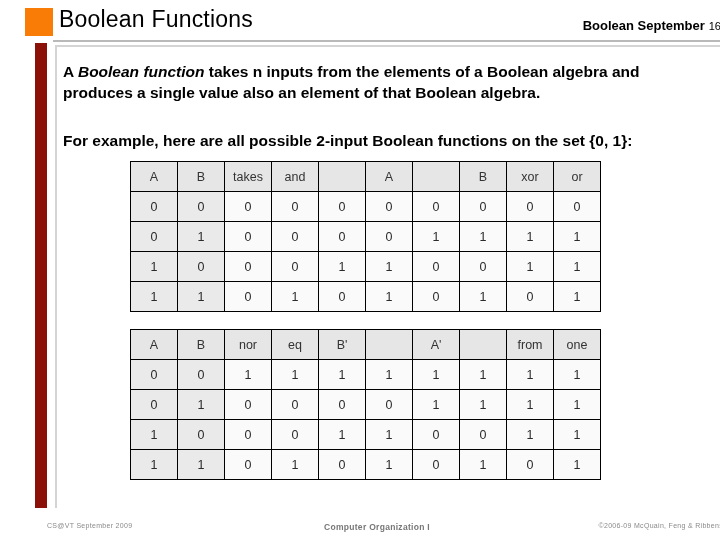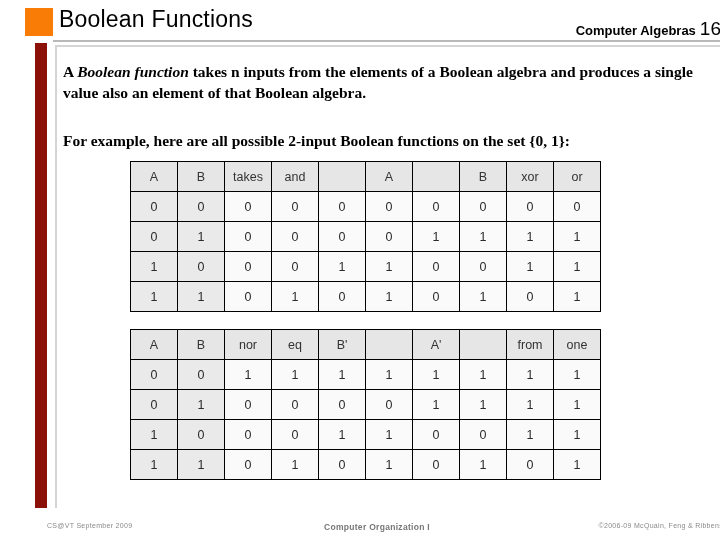--- a/index.html
+++ b/index.html
@@ -49,21 +49,21 @@
     top: 18px;
     font-size: 13px;
     font-weight: bold;
     color: #000000;
     white-space: nowrap;
     display: flex;
     align-items: baseline;
     gap: 4px;
   }
   .header-right .hr-num {
-    font-size: 19px;
+    font-size: 11px;
     font-weight: normal;
   }
   .header-rule {
     position: absolute;
     left: 36px;
     right: 8px;
     top: 40px;
     height: 2px;
     background: #b9b9b9;
   }
@@ -88,21 +88,21 @@
     background: #ffffff;
     border-left: 2px solid #d4d4d4;
     border-top: 2px solid #d4d4d4;
     box-sizing: border-box;
   }
 
   
   .para {
     position: absolute;
     color: #000000;
-    font-family: Liberation Serif, serif;
+    font-family: Liberation Sans, sans-serif;
     font-size: 15.5px;
     font-weight: bold;
     line-height: 1.35;
   }
   .para-1 { left: 46px; top: 62px; width: 650px; }
   .para-2 { left: 46px; top: 131px; width: 650px; }
   .para em {
     font-style: italic;
     font-weight: bold;
   }
@@ -155,21 +155,21 @@
 </head>
 <body>
 
 <div class="slide">
 
   <div class="orange-square"></div>
 
   <div class="slide-title">Boolean Functions</div>
 
   <div class="header-right">
-    <span>Computer Algebras</span>
+    <span>Boolean September</span>
     <span class="hr-num">16</span>
   </div>
 
   <div class="header-rule"></div>
 
   <div class="red-bar"></div>
 
   <div class="content-panel"></div>
 
   <div class="para para-1">

